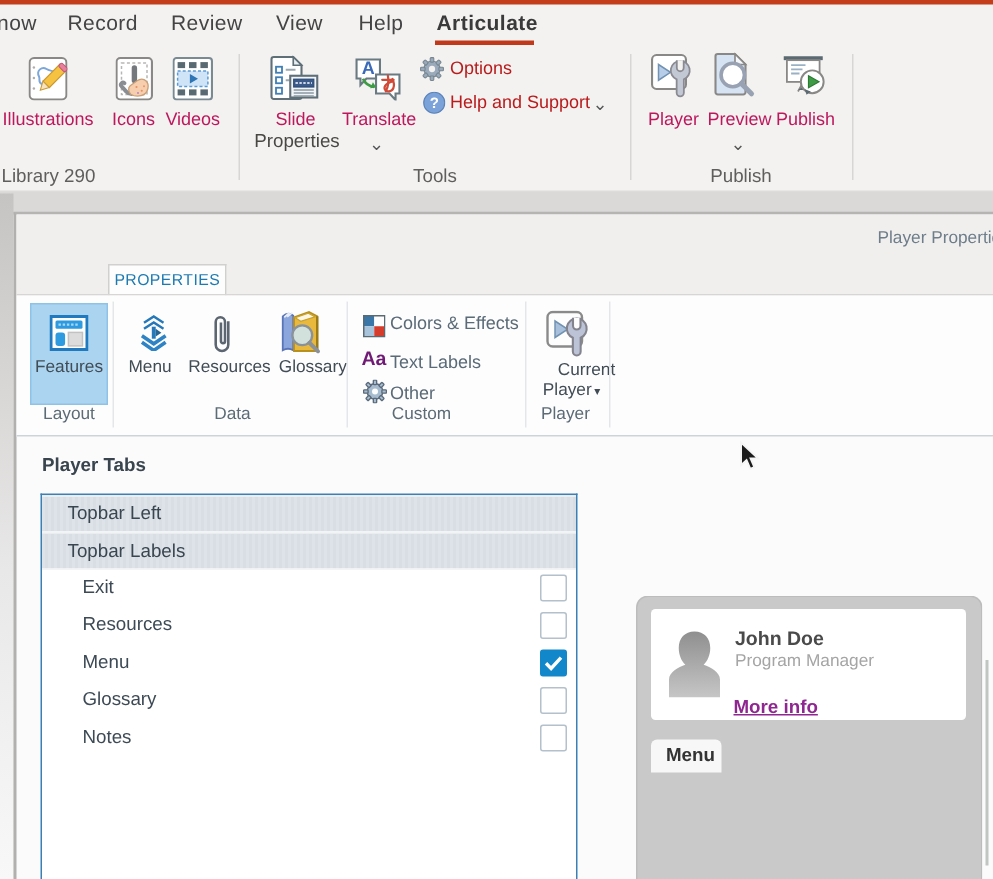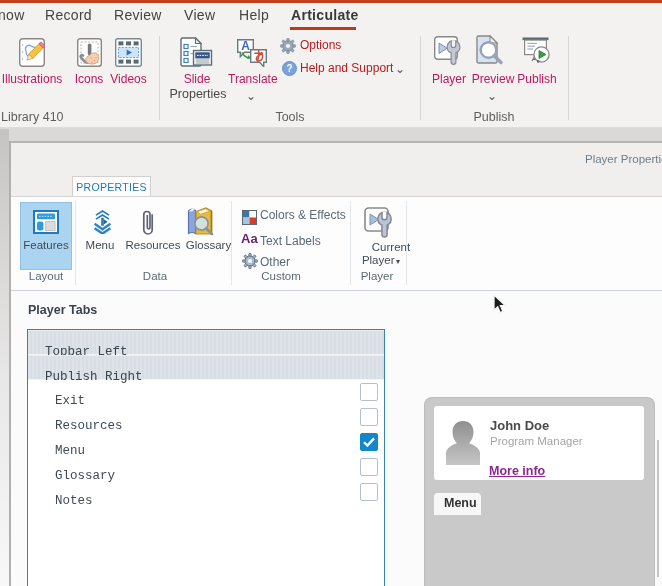--- a/index.html
+++ b/index.html
@@ -34,21 +34,21 @@
   .dbtnlabel { position:absolute; font-size:11.5px; color:#414c55; text-align:center; white-space:nowrap; }
   .dgrplabel { position:absolute; top:73px; font-size:11.5px; color:#5c6b76; text-align:center; white-space:nowrap; }
   #featbtn { position:absolute; left:9px; top:5px; width:52px; height:68px; background:#aad4f0; border:1px solid #8ec3e7; }
   .dmini { position:absolute; font-size:12px; color:#5a6a77; white-space:nowrap; }
 
   
   #dbody { position:absolute; left:0; top:148px; width:651px; height:295px; }
   #ptlabel { position:absolute; left:17px; top:160px; font-size:12.5px; font-weight:bold; color:#39444e; }
   #listbox { position:absolute; left:16px; top:186px; width:358px; height:257px; background:#fff; border:1px solid #3a80b5; border-bottom:none; }
   .lrow { position:relative; width:100%; height:25px; font-size:12.5px; color:#3d4a55; }
-  .lrow .txt { position:absolute; top:14px;font-family:Liberation Mono, monospace; }
+  .lrow .txt { position:absolute; top:4px; }
   .lhead { background:repeating-linear-gradient(90deg,#dde3e8 0,#dde3e8 2px,#d8dee3 2px,#d8dee3 4px); border-top:1px solid #e9edf0; border-bottom:1px solid #f2f4f6; }
   .lhead .txt { left:17px; color:#39454f; }
   .litem .txt { left:27px; }
   .cbox { position:absolute; right:6px; top:3px; width:18px; height:18px; background:#fff; border:1px solid #b4c0ca; border-radius:2px; }
   .cbox.on { background:#1287c9; border-color:#1287c9; }
 
   
   #panel { position:absolute; left:413px; top:254px; width:231px; height:189px; background:#c9c9c9; border:1px solid #bdbcbc; border-bottom:none; border-radius:8px 8px 0 0;padding-left:42px; }
   #card { position:absolute; left:9px; top:8px; width:210px; height:74px; background:#fff; border-radius:3px; }
   #jd { position:absolute; left:56px; top:12px; font-size:13px; font-weight:bold; color:#4a4a4a; }
@@ -88,21 +88,21 @@
     <div class="smalltext" style="left:300px; top:61px;">Help and Support</div>
     <div class="chev" style="left:395px; top:62px;">⌄</div>
     <div class="vsep" style="left:420px;"></div>
 
     <div class="rlabel" style="left:429px; width:40px;">Player</div>
     <div class="rlabel" style="left:470px; width:46px;">Preview</div>
     <div class="chev" style="left:487px; top:89px;">⌄</div>
     <div class="rlabel" style="left:515px; width:44px;">Publish</div>
     <div class="vsep" style="left:568px;"></div>
 
-    <div class="grplabel" style="left:1px; width:76px; text-align:left;">Library 410</div>
+    <div class="grplabel" style="left:1px; width:76px; text-align:left;">Library 290</div>
     <div class="grplabel" style="left:260px; width:60px;">Tools</div>
     <div class="grplabel" style="left:464px; width:60px;">Publish</div>
 
     <svg class="ricon" style="left:19px; top:38px;" width="26" height="29" viewBox="0 0 26 29">
       <rect x="0.7" y="0.7" width="24.6" height="27.6" rx="3" fill="#fff" stroke="#8a8886" stroke-width="1.4"></rect>
       <circle cx="3.6" cy="7" r="0.8" fill="#b0aeac"></circle>
         <circle cx="3.6" cy="14" r="0.8" fill="#b0aeac"></circle>
         <circle cx="3.6" cy="21" r="0.8" fill="#b0aeac"></circle>
       <path d="M7 13 C5 9 9 6 12 8 C15 10 17 8 16 12 C15 16 13 19 9 18 C6 17 8 15 7 13 Z" fill="none" stroke="#7da7d8" stroke-width="1.3"></path>
       <g transform="rotate(45 16 14)">
@@ -329,21 +329,21 @@
       </svg>
     </div>
 
     <div id="dbody"></div>
     <div id="ptlabel">Player Tabs</div>
     <div id="listbox">
       <div class="lrow lhead">
           <span class="txt">Topbar Left</span>
         </div>
       <div class="lrow lhead">
-          <span class="txt">Publish Right</span>
+          <span class="txt">Topbar Labels</span>
         </div>
       <div class="lrow litem">
           <span class="txt">Exit</span>
           <span class="cbox"></span>
         </div>
       <div class="lrow litem">
           <span class="txt">Resources</span>
           <span class="cbox"></span>
         </div>
       <div class="lrow litem">

